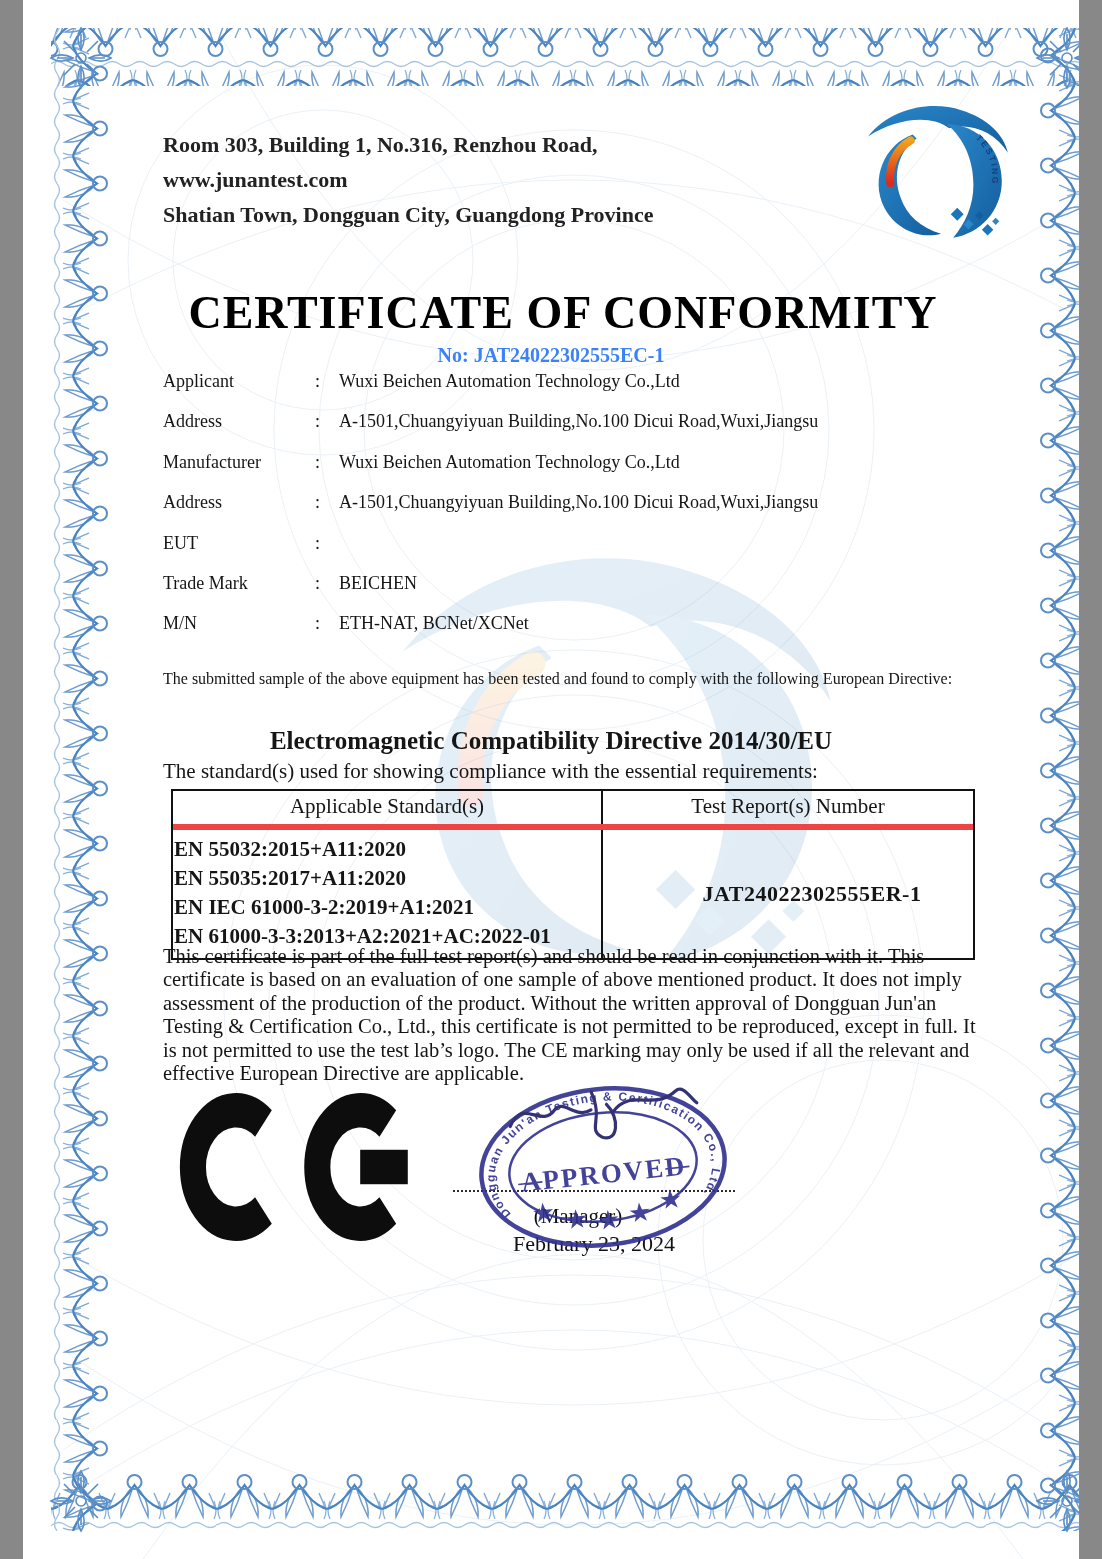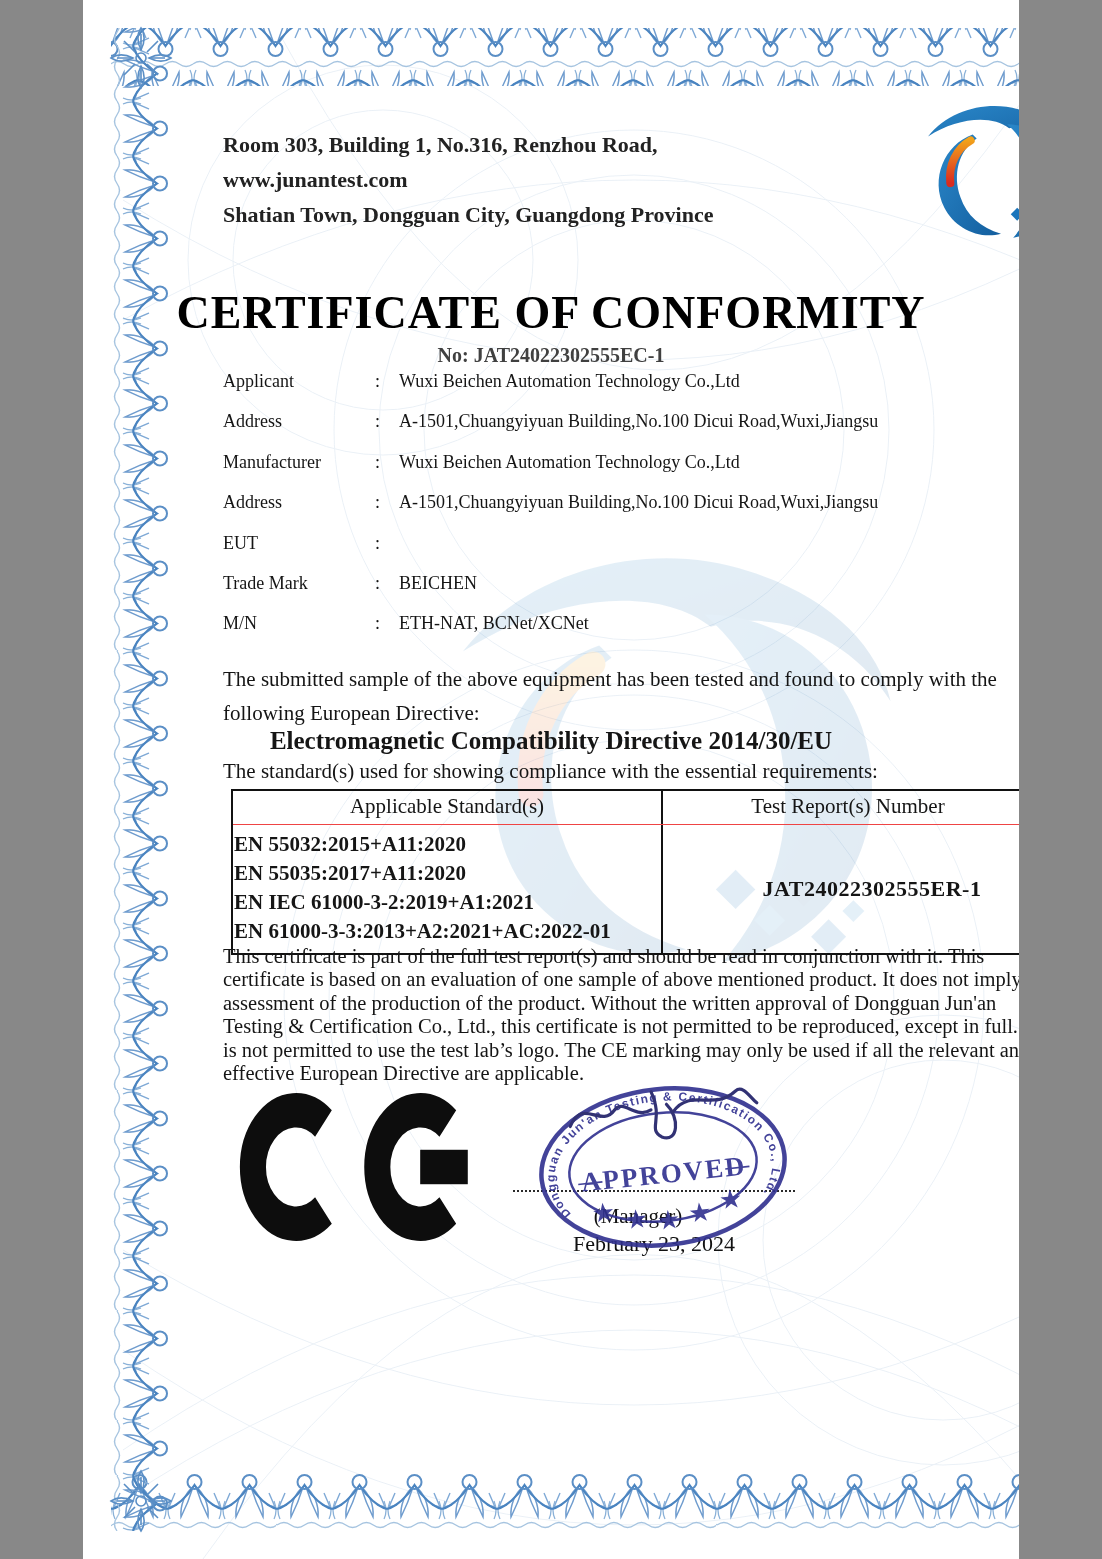--- a/index.html
+++ b/index.html
@@ -1,29 +1,29 @@
 <!DOCTYPE html>
 <html><head>
 <meta charset="utf-8">
 <style>
   html,body{margin:0;padding:0;background:#888;}
-  .page{position:relative;width:936px;height:1559px;margin:0 auto;background:#ffffff;overflow:hidden;
+  .page{position:relative;width:1056px;height:1559px;margin:0 auto;background:#ffffff;overflow:hidden;
         font-family:"Liberation Serif","DejaVu Serif",serif;color:#151515;}
   .bgsvg{position:absolute;left:0;top:0;width:1102px;height:1559px;}
   .addr{position:absolute;left:140px;top:127px;font-size:22px;line-height:35px;font-weight:600;color:#222;}
   .logo{position:absolute;left:836px;top:100px;width:164px;height:152px;}
-  .title{position:absolute;left:0;top:286px;width:100%;text-align:center;font-size:46px;font-weight:bold;letter-spacing:1px;color:#000;}
-  .certno{position:absolute;left:0;top:344px;width:100%;text-align:center;font-size:20px;font-weight:bold;color:#404040;}
+  .title{position:absolute;left:12px;top:286px;width:100%;text-align:center;font-size:46px;font-weight:bold;letter-spacing:1px;color:#000;}
+  .certno{position:absolute;left:0;top:344px;width:100%;text-align:center;font-size:20px;font-weight:bold;color:#3b82f6;}
   .fields{position:absolute;left:140px;top:371px;width:824px;}
   .frow{display:grid;grid-template-columns:152px 24px 1fr;min-height:40.4px;align-items:baseline;font-size:18px;}
-  .statement{position:absolute;left:140px;top:662px;width:824px;font-size:21px;line-height:34px;}
+  .statement{position:absolute;left:140px;top:662px;width:824px;font-size:16px;line-height:34px;}
   .directive{position:absolute;left:0;top:727px;width:100%;text-align:center;font-size:25px;font-weight:bold;}
   .stdintro{position:absolute;left:140px;top:759px;width:824px;font-size:21px;}
   .ctable{position:absolute;left:148px;top:789px;width:800px;border:2px solid #111;background:transparent;}
-  .hrow{display:grid;grid-template-columns:430px 1fr;border-bottom:1px solid #ef4444;}
+  .hrow{display:grid;grid-template-columns:430px 1fr;border-bottom:6px solid #ef4444;}
   .hcell{text-align:center;font-size:21px;padding:3px 0 5px 0;}
   .hcell:first-child{border-right:2px solid #111;}
   .brow{display:grid;grid-template-columns:430px 1fr;}
   .stdcell{border-right:2px solid #111;padding:5px 0 7px 1px;font-weight:bold;font-size:21px;line-height:29px;}
   .repcell{display:flex;align-items:center;justify-content:center;font-weight:bold;font-size:22px;letter-spacing:0.5px;padding-left:48px;}
   .disclaimer{position:absolute;left:140px;top:945px;width:826px;font-size:20.5px;line-height:23.4px;}
   .cemark{position:absolute;left:156px;top:1090px;width:238px;height:154px;}
   .dotline{position:absolute;left:430px;top:1172px;width:282px;height:18px;border-bottom:2px dotted #2a2a2a;}
   .manager{position:absolute;left:455px;top:1204px;width:200px;text-align:center;font-size:21px;color:#111;}
   .datel{position:absolute;left:448px;top:1231px;width:246px;text-align:center;font-size:22px;color:#111;}

